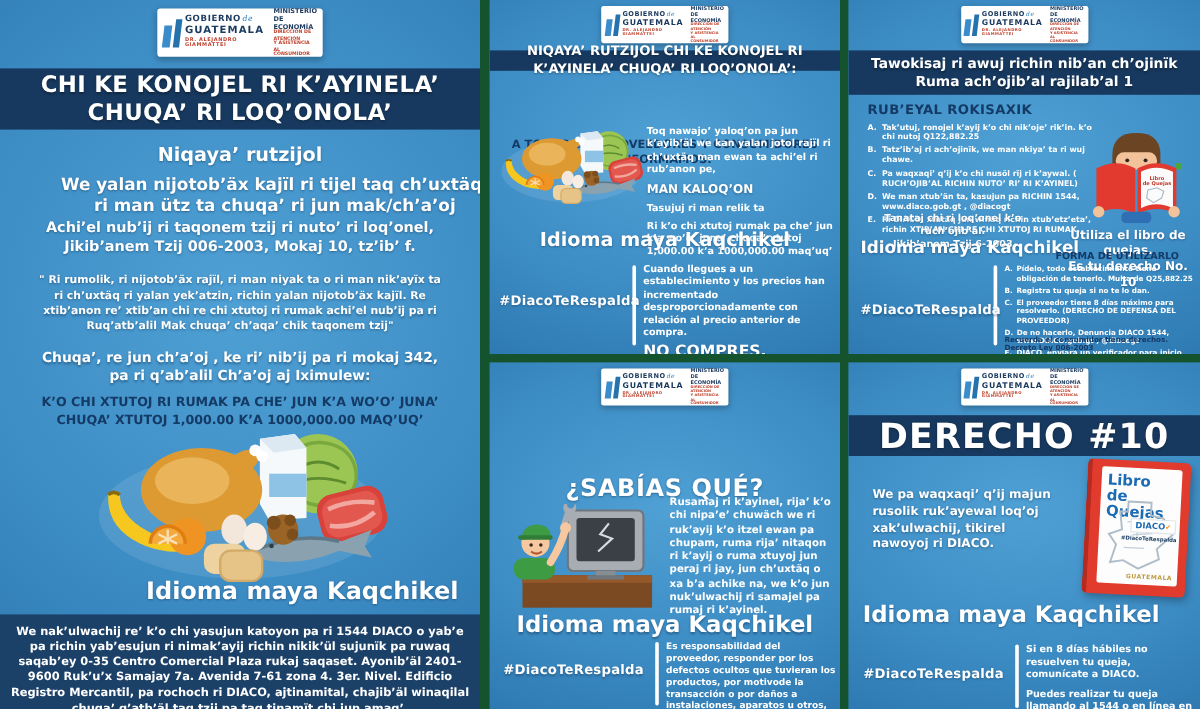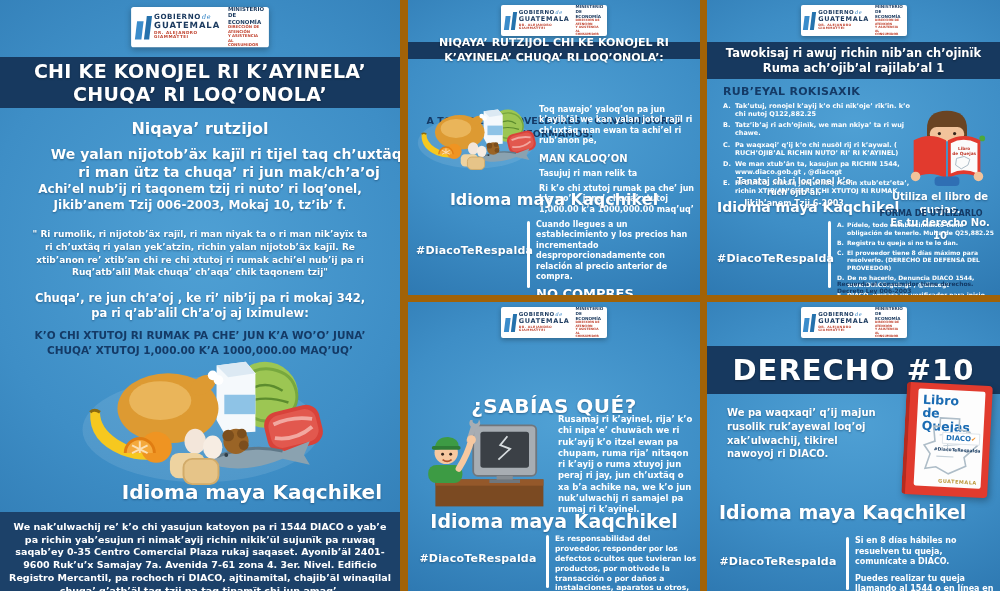--- a/index.html
+++ b/index.html
@@ -1,16 +1,16 @@
 <!DOCTYPE html>
 <html><head>
 <meta charset="utf-8">
 <style>
   html,body{margin:0;padding:0;background:#ffffff;}
-  .canvas{position:relative;width:1000px;height:591px;background:#a16207;overflow:hidden;
+  .canvas{position:relative;width:1000px;height:591px;background:#14532d;overflow:hidden;
           font-family:"DejaVu Sans", sans-serif;}
   .poster{position:absolute;overflow:hidden;color:#fff;font-weight:bold;
           background:radial-gradient(120% 85% at 50% 42%, #4fa0d4 0%, #3e8ec6 45%, #2c76af 85%, #276da5 100%);}
   .p-left{left:0;top:0;width:400px;height:591px;}
   .p-mt{left:408px;top:0;width:292px;height:295px;}
   .p-mb{left:408px;top:302px;width:292px;height:289px;}
   .p-rt{left:707px;top:0;width:293px;height:295px;}
   .p-rb{left:707px;top:302px;width:293px;height:289px;}
 
   .pre{white-space:pre-line;}
@@ -91,21 +91,21 @@
   .rt-lang{left:10px;top:199px;font-size:14px;text-align:left;}
   .rt-sec2{left:158px;top:209px;width:132px;font-size:8px;text-align:center;color:#143a66;}
   .rt-vsep{left:121px;top:221px;height:67px;}
   .rt-items2{left:130px;top:221px;width:158px;text-align:left;}
   .rt-items2 .item{display:flex;gap:3px;margin-bottom:2.5px;font-size:6px;line-height:1.25;}
   .rt-items2 .k{flex:0 0 7px;}
   .rt-rem{left:130px;top:280px;width:160px;font-size:6px;text-align:left;color:#143a66;}
   .rt-hash{left:10px;top:252px;width:112px;font-size:11px;text-align:center;}
 
   
-  .rb-band{top:44px;height:48px;font-size:29px;letter-spacing:1px;}
+  .rb-band{top:44px;height:34px;font-size:29px;letter-spacing:1px;}
   .rb-body{left:20px;top:104px;width:152px;font-size:10px;line-height:1.38;text-align:left;}
   .rb-book{position:absolute;left:197px;top:82px;width:86px;height:112px;transform:rotate(3deg);}
   .book-cover{position:absolute;inset:0;background:#e13b2e;border-radius:4px;
               box-shadow:2px 3px 7px rgba(0,0,0,.3);border-left:4px solid #b52b20;box-sizing:border-box;}
   .book-panel{position:absolute;left:8px;top:6px;right:7px;bottom:9px;background:#fdfdfd;border-radius:2px;overflow:hidden;}
   .book-title{margin:4px 0 0 5px;font-size:12.5px;line-height:1.05;color:#1b6cb3;text-align:left;}
   .book-map{position:absolute;left:2px;top:24px;width:64px;height:64px;}
   .book-diaco{position:absolute;right:3px;top:42px;background:#fff;border:1px solid #dfe5ea;
               font-size:7px;color:#1b6cb3;padding:1px 3px;border-radius:1px;}
   .book-diaco .check{color:#f2912b;font-style:normal;font-size:6px;}

